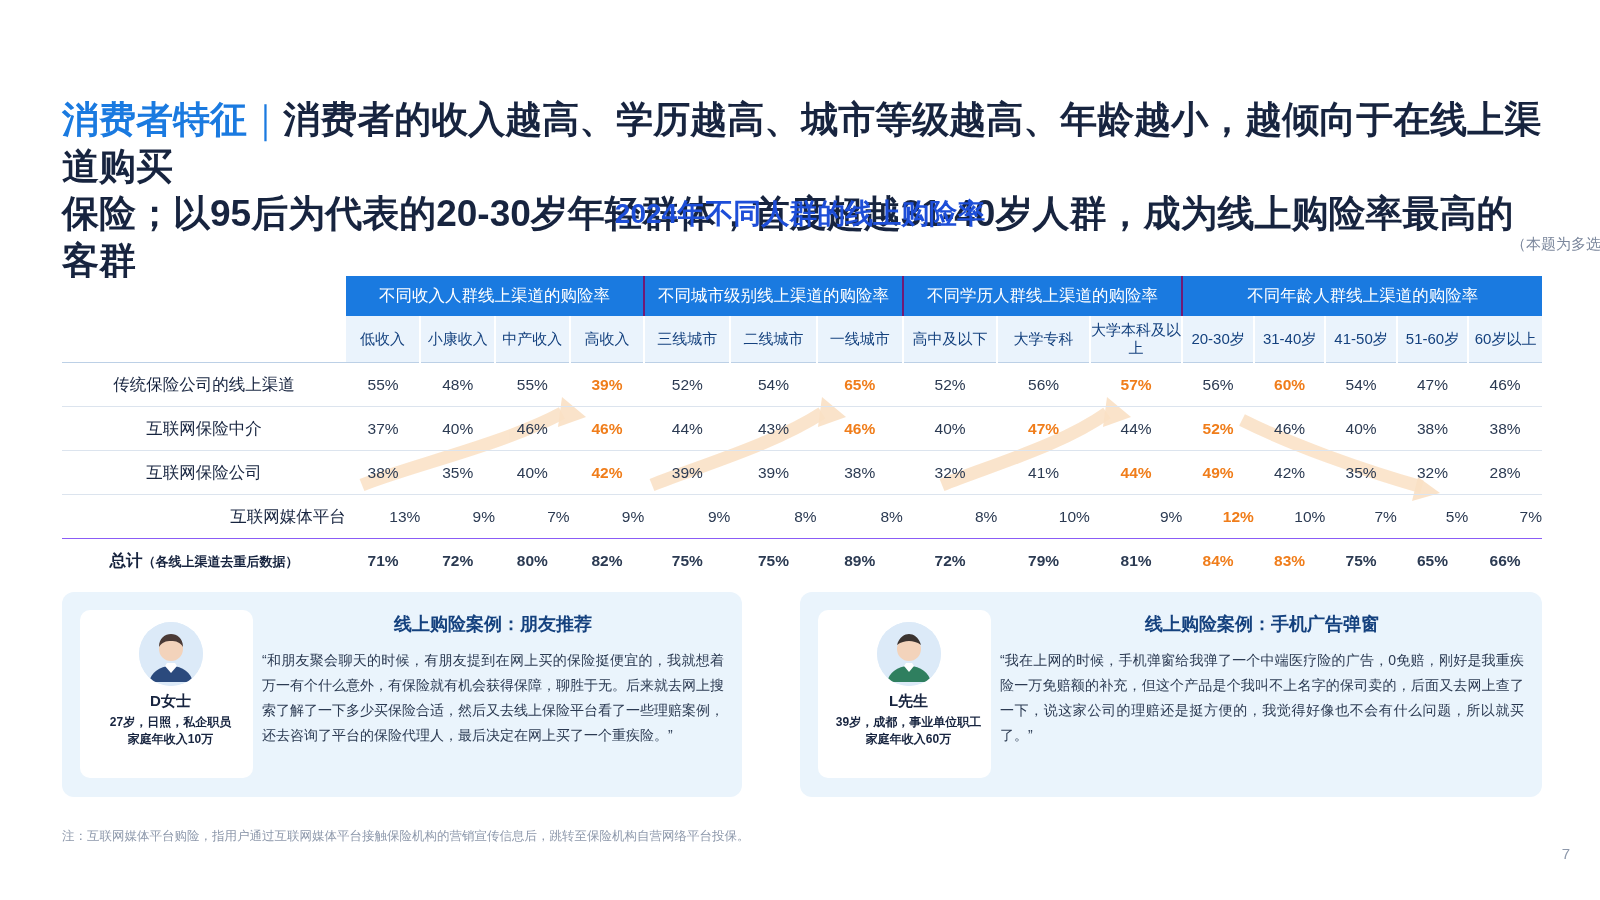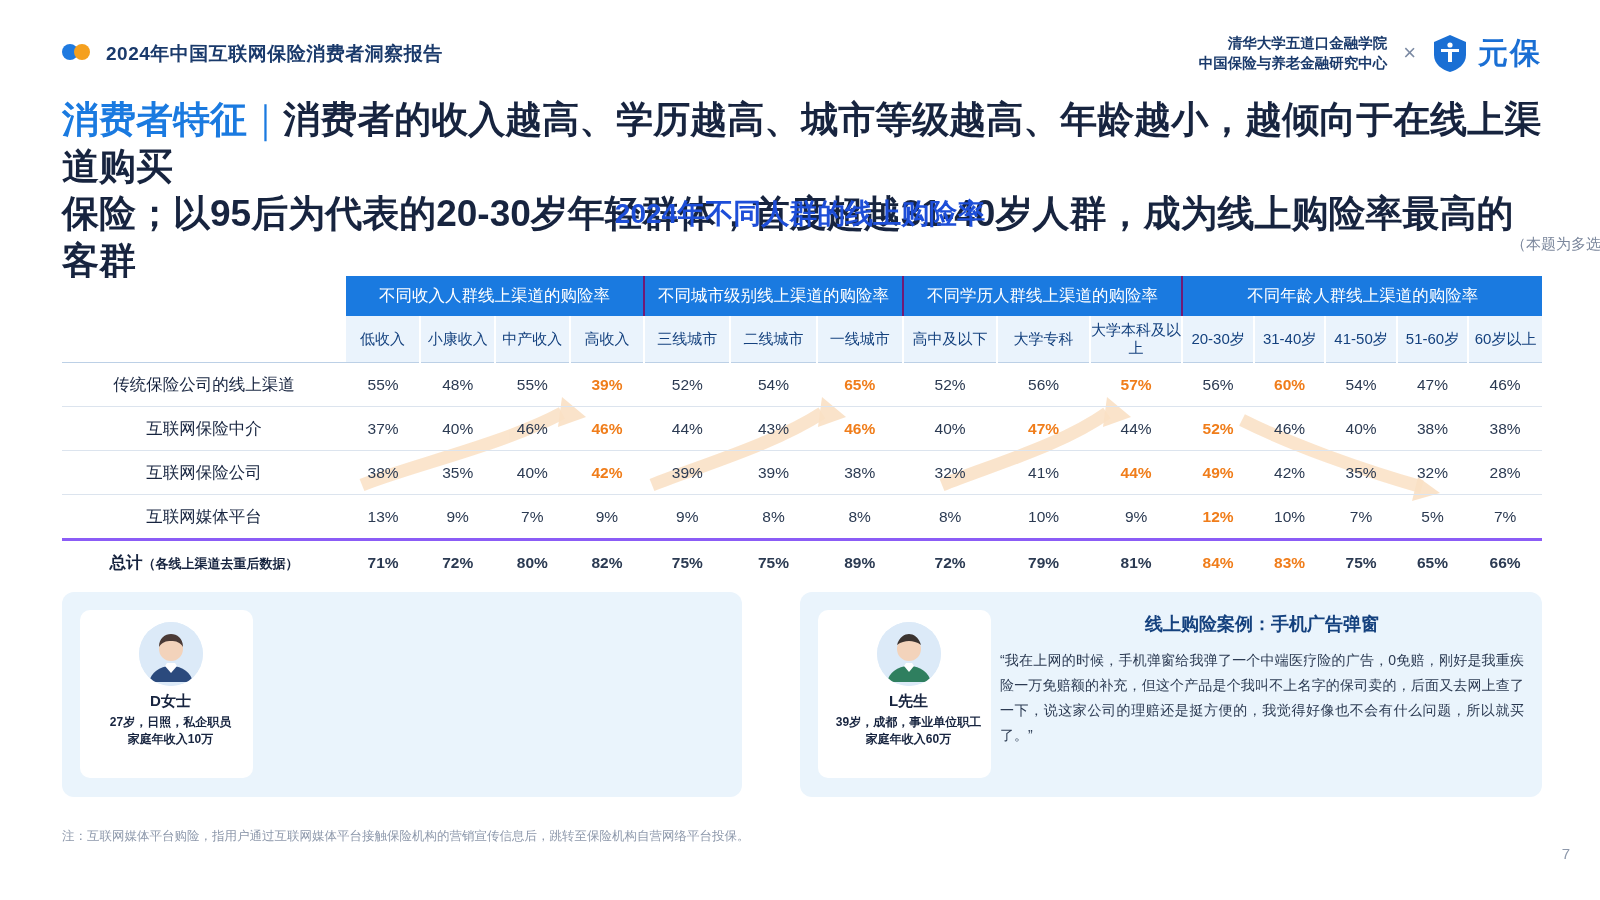--- a/index.html
+++ b/index.html
@@ -171,21 +171,21 @@
     color: #f07d1a;
     font-weight: bold;
   }
   tr.total-row .cell, tr.total-row .rowlabel {
     border-bottom: none;
     font-weight: bold;
   }
   tr.total-row .cell { color: #2b3a52; }
   tr.total-row .cell.hl { color: #f07d1a; }
   .toprule td { border-top: 1px solid #bcd0e6; }
-  .botrule td { border-bottom: 3px solid #8b5cf6; }
+  .botrule td { border-bottom: 1px solid #8b5cf6; text-align: right; }
   
   .arrows {
     position: absolute;
     left: 62px; top: 365px;
     width: 1480px; height: 160px;
     pointer-events: none;
   }
   
   .case {
     position: absolute;
@@ -258,42 +258,20 @@
     right: 30px; top: 845px;
     font-size: 15px;
     color: #8d98ab;
   }
 </style>
 </head>
 <body>
 
 <div class="slide">
 
-  <div class="header">
-    <div class="brand-dots">
-      <div class="d1"></div>
-        <div class="d2"></div>
-    </div>
-    <div class="header-title">2024年中国互联网保险消费者洞察报告</div>
-    <div class="header-right">
-      <div class="org-lines">
-        <div>清华大学五道口金融学院</div>
-        <div>中国保险与养老金融研究中心</div>
-      </div>
-      <div class="x-mark">×</div>
-      <div class="logo-wrap">
-        <svg class="logo-mark" viewBox="0 0 40 40">
-          <path d="M20 2 L36 9 V22 C36 31 28 37 20 39 C12 37 4 31 4 22 V9 Z" fill="#1a6fd4"></path>
-          <path d="M11 16 h18 v3 h-7 v10 h-4 v-10 h-7 z" fill="#ffffff"></path>
-          <circle cx="20" cy="12" r="2.6" fill="#ffffff"></circle>
-        </svg>
-        <div class="logo-text">元保</div>
-      </div>
-    </div>
-  </div>
 
   <div class="title-block">
     <div class="title-line">
       <span class="title-prefix">消费者特征</span><span class="title-sep">｜</span><span>消费者的收入越高、学历越高、城市等级越高、年龄越小，越倾向于在线上渠道购买</span>
     </div>
     <div class="title-line">保险；以95后为代表的20-30岁年轻群体，首度超越31-40岁人群，成为线上购险率最高的客群</div>
   </div>
 
   <div class="chart-title">2024年不同人群的线上购险率</div>
   <div class="chart-sub">（本题为多选）</div>
@@ -465,20 +443,24 @@
           <path d="M20 25 c0-9 6-13 12-13 s12 4 12 13 c-3-5-7-6-12-6 s-9 1-12 6z" fill="#4a3a36"></path>
           <path d="M26 44 l6 7 l6-7 l-2-3 h-8z" fill="#ffffff"></path>
         </svg>
       </div>
       <div class="case-name">D女士</div>
       <div class="case-meta">
         <div>27岁，日照，私企职员</div>
         <div>家庭年收入10万</div>
       </div>
     </div>
+    <div class="case-body">
+      <div class="case-heading">线上购险案例：朋友推荐</div>
+      <div class="case-text">“和朋友聚会聊天的时候，有朋友提到在网上买的保险挺便宜的，我就想着万一有个什么意外，有保险就有机会获得保障，聊胜于无。后来就去网上搜索了解了一下多少买保险合适，然后又去线上保险平台看了一些理赔案例，还去咨询了平台的保险代理人，最后决定在网上买了一个重疾险。”</div>
+    </div>
   </div>
 
   <div class="case right">
     <div class="case-photo">
       <div class="avatar">
         <svg viewBox="0 0 64 64" width="64" height="64">
           <circle cx="32" cy="32" r="32" fill="#dceaf8"></circle>
           <path d="M32 44 c12 0 20 7 22 16 H10 c2-9 10-16 22-16z" fill="#2f7f5f"></path>
           <circle cx="32" cy="27" r="12" fill="#f3d3bb"></circle>
           <path d="M20 23 c2-8 8-11 12-11 s10 3 12 11 c-4-3-8-4-12-4 s-8 1-12 4z" fill="#3a3330"></path>

